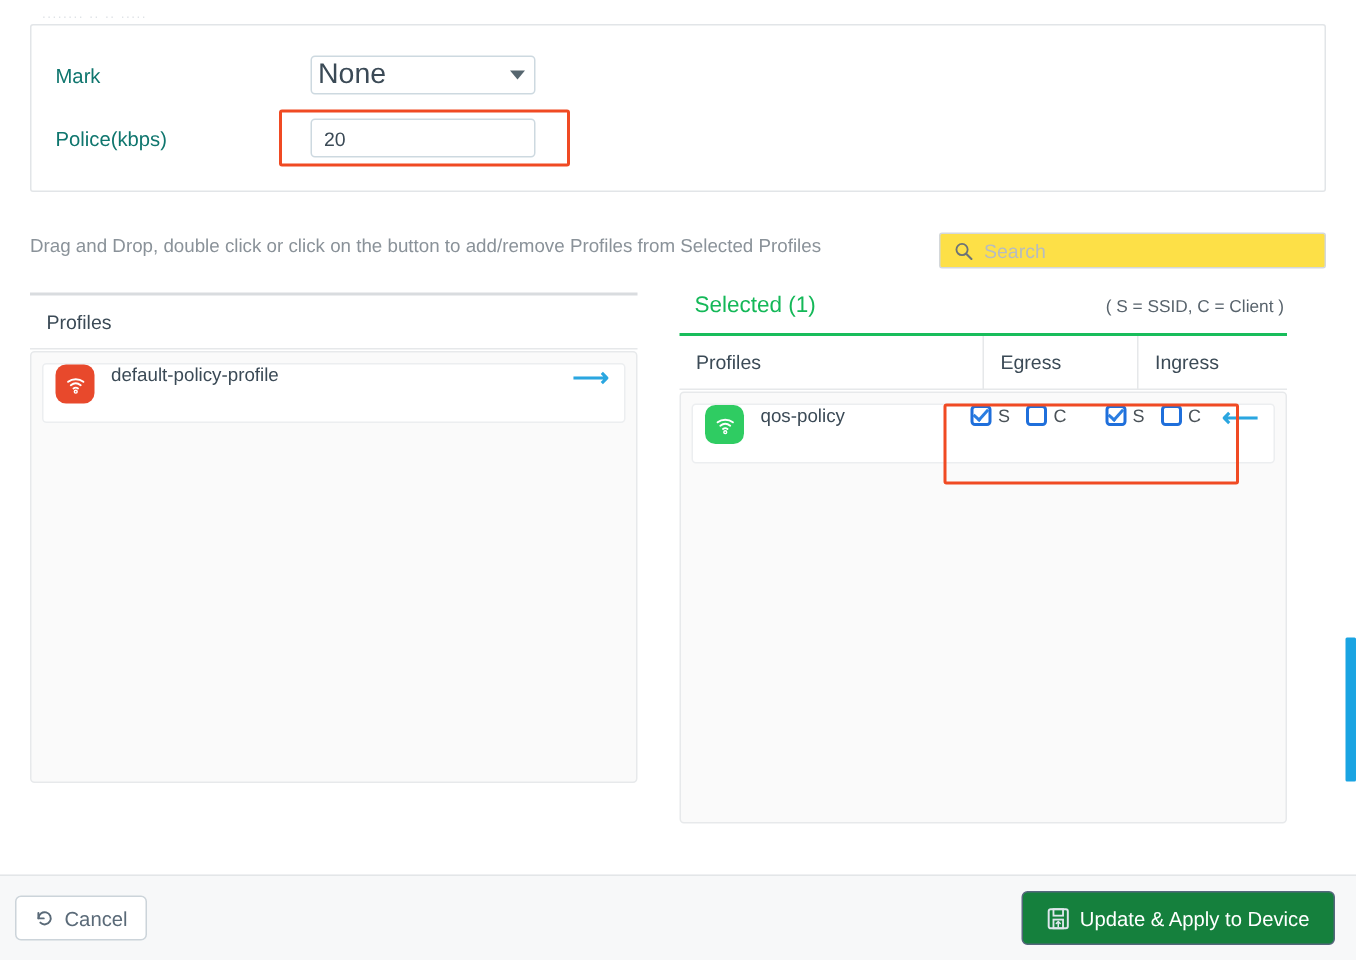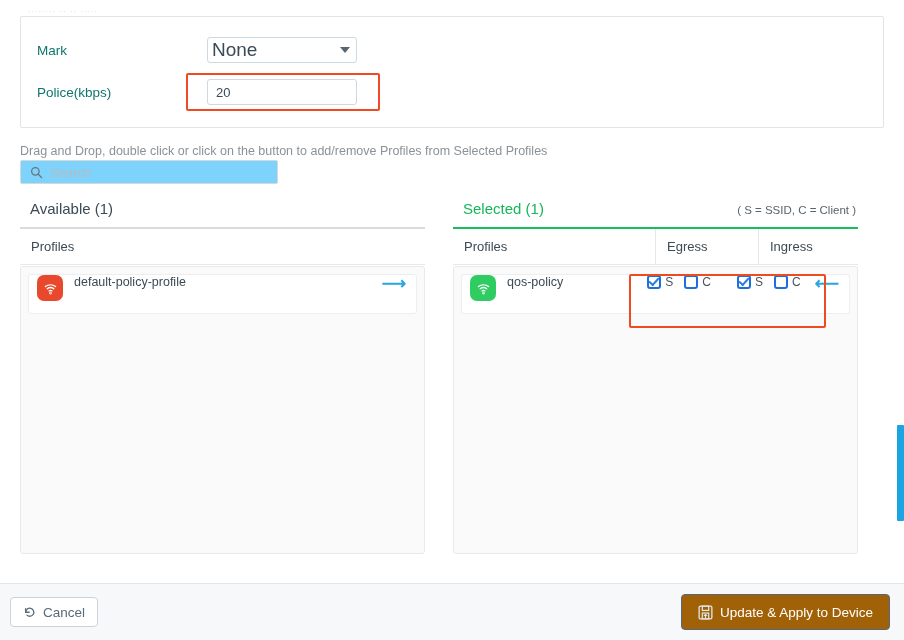--- a/index.html
+++ b/index.html
@@ -136,39 +136,38 @@
   }
   .hl-police {
     left: -21px; top: -6px; width: 194px; height: 38px;
   }
 
   
   .hint-row {
     display: flex;
     justify-content: space-between;
     align-items: flex-start;
-    margin-top: 14px;
-    flex-direction: column;
+    margin-top: 27px;
   }
   .hint-text {
     font-size: 12.5px;
     color: #8a9299;
     line-height: 1.45;
     max-width: 545px;
   }
   .search-box {
     width: 258px;
     height: 24px;
     border: 1px solid #d4d8db;
     border-radius: 2px;
     display: flex;
     align-items: center;
     gap: 7px;
     padding: 0 9px;
-    background: #7dd3fc;
+    background: #fde047;
   }
   .search-box input {
     border: none; outline: none;
     flex: 1;
     font-size: 13px;
     color: #3b4a56;
     font-family: "Liberation Sans", sans-serif;
     background: transparent;
   }
   .search-box input::placeholder { color: #b6bcc1; }
@@ -328,21 +327,21 @@
     justify-content: flex-end;
   }
   .btn-cancel {
     background: #fff;
     border: 1px solid #ccd4da;
     color: #5a6a78;
     height: 30px;
     padding: 0 12px;
   }
   .btn-primary {
-    background: #a16207;
+    background: #15803d;
     border: 1px solid #54677c;
     color: #ffffff;
     height: 36px;
     padding: 0 16px;
   }
 
   .icon-undo { width: 13px; height: 13px; display:block; }
   .icon-save { width: 15px; height: 15px; display:block; }
 
   
@@ -401,23 +400,20 @@
           <circle cx="6.6" cy="6.6" r="4.6" fill="none" stroke="#6b7278" stroke-width="1.5"></circle>
           <line x1="10.2" y1="10.2" x2="14.3" y2="14.3" stroke="#6b7278" stroke-width="1.7" stroke-linecap="round"></line>
         </svg>
         <input type="text" placeholder="Search" style="">
       </div>
     </div>
 
     <div class="dual">
 
       <div class="col">
-        <div class="col-head">
-          <span class="col-title">Available (1)</span>
-        </div>
         <div class="col-rule"></div>
         <div class="tbl-head">
           <span class="th th-profiles">Profiles</span>
         </div>
         <div class="list-box">
           <div class="row-card">
             <span class="app-icon red">
               <svg width="15" height="15" viewBox="0 0 20 20">
                 <path d="M3.2 7.4a11 11 0 0 1 13.6 0" fill="none" stroke="#fff" stroke-width="1.7" stroke-linecap="round"></path>
                 <path d="M5.6 10.4a7.2 7.2 0 0 1 8.8 0" fill="none" stroke="#fff" stroke-width="1.7" stroke-linecap="round"></path>

